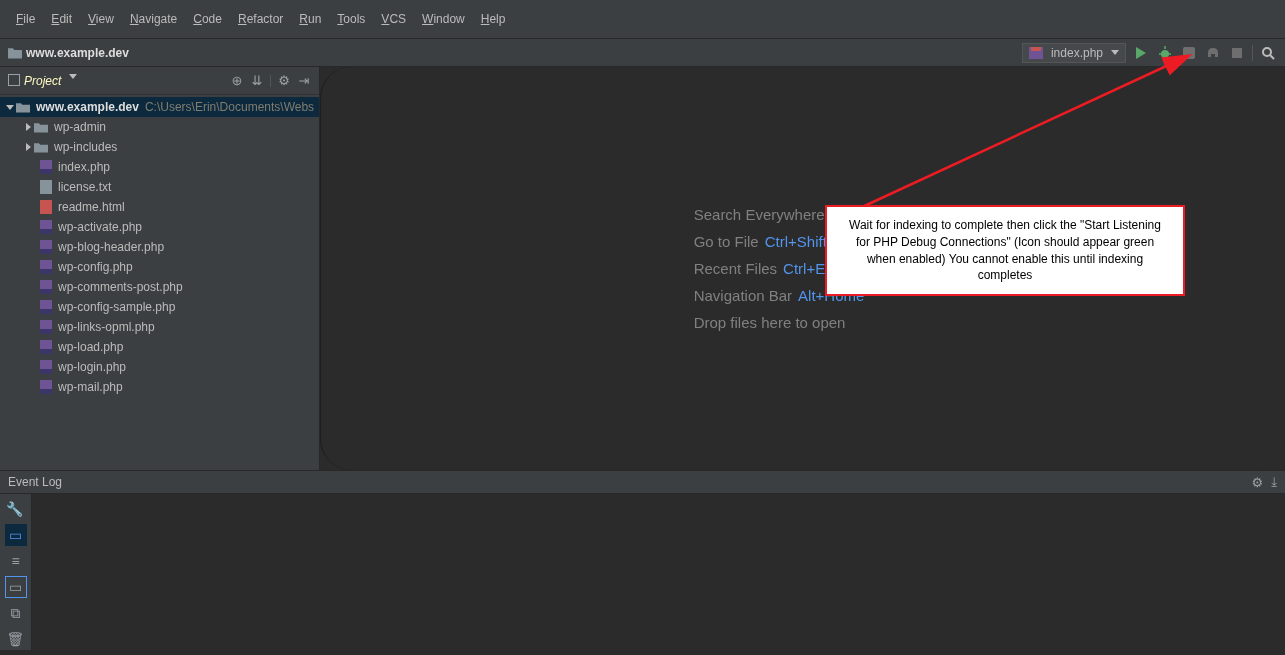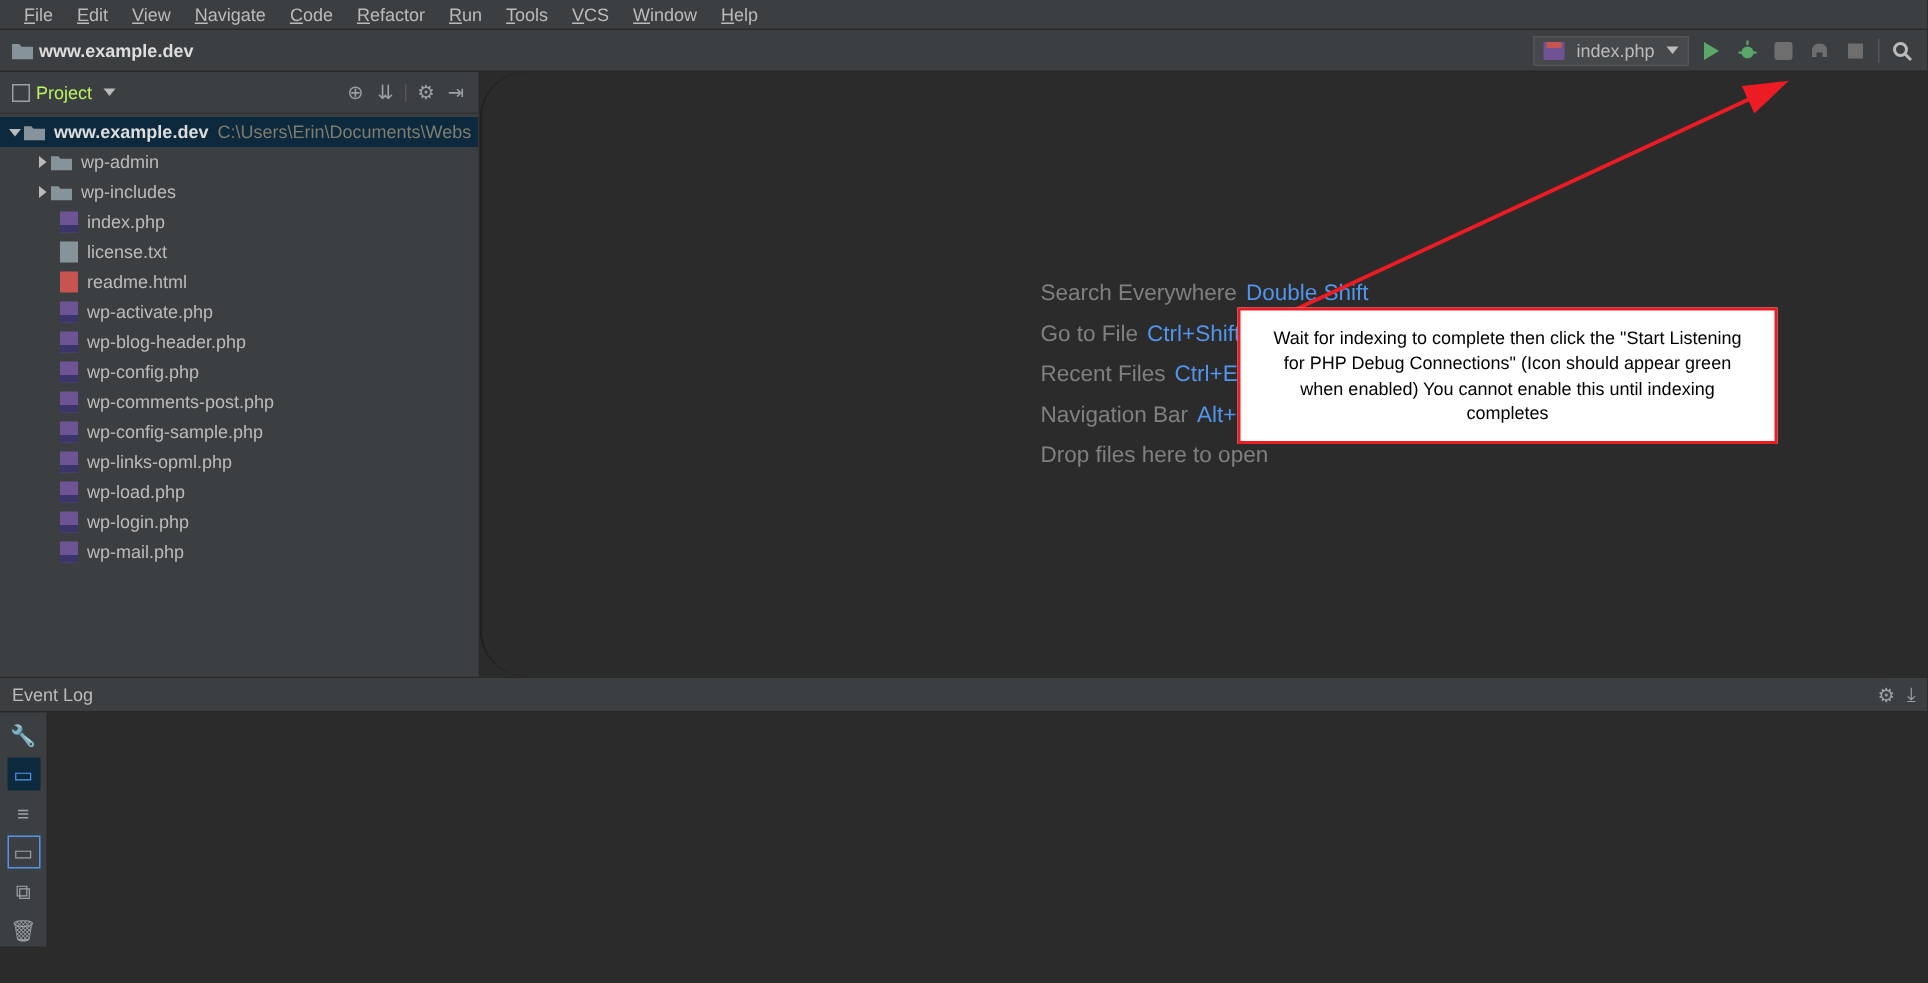--- a/index.html
+++ b/index.html
@@ -1,19 +1,19 @@
 <!DOCTYPE html>
 <html><head>
 <meta charset="utf-8">
 <style>
 * { margin: 0; padding: 0; box-sizing: border-box; font-family: "Segoe UI", Arial, sans-serif; }
 body { width: 1285px; height: 655px; background: #2b2b2b; color: #bbb; font-size: 12px; overflow: hidden; position: relative; }
 
 
-.menubar { height: 20px; background: #3c3f41; display: flex; align-items: center; padding: 0 8px; border-bottom: 1px solid #282828; }
+.menubar { height: 39px; background: #3c3f41; display: flex; align-items: center; padding: 0 8px; border-bottom: 1px solid #282828; }
 .menubar .menu-item { padding: 0 8px; color: #bbb; cursor: default; font-size: 12px; }
 .menubar .menu-item u { text-decoration: underline; }
 
 
 .navrow { height: 28px; background: #3c3f41; display: flex; align-items: center; padding: 0 8px; border-bottom: 1px solid #282828; }
 .navrow .crumb { display: flex; align-items: center; gap: 4px; }
 .navrow .crumb .folder-icon { width: 14px; height: 12px; background: #87939a; display: inline-block; clip-path: polygon(0 15%, 35% 15%, 45% 30%, 100% 30%, 100% 100%, 0 100%); }
 .navrow .right { margin-left: auto; display: flex; align-items: center; gap: 6px; }
 .run-config { border: 1px solid #555; background: #46494b; padding: 2px 6px; display: flex; align-items: center; gap: 4px; font-size: 12px; }
 .run-config .caret { width: 0; height: 0; border-left: 4px solid transparent; border-right: 4px solid transparent; border-top: 5px solid #bbb; margin-left: 4px; }
@@ -26,21 +26,21 @@
 .stop { fill: #6e6e6e; }
 .search { stroke: #bbb; fill: none; stroke-width: 2; }
 
 
 .main { display: flex; height: calc(100% - 24px - 28px - 24px - 156px - 20px); }
 
 
 
 .project { width: 320px; background: #3c3f41; display: flex; flex-direction: column; border-right: 1px solid #282828; }
 .project-header { height: 28px; display: flex; align-items: center; padding: 0 8px; border-bottom: 1px solid #323232; }
-.project-header .label { display: flex; align-items: center; gap: 4px; font-size: 12px; color: #bef264; }
+.project-header .label { display: flex; gap: 4px; font-size: 12px; color: #fef9c3; font-style: italic; }
 .project-header .caret-down { width:0; height:0; border-left:4px solid transparent; border-right:4px solid transparent; border-top:5px solid #bbb; margin-left:4px; }
 .project-header .header-icons { margin-left: auto; display: flex; gap: 6px; align-items: center; }
 .project-header .header-icons span { width:14px; height:14px; display:flex; align-items:center; justify-content:center; color:#9aa0a6; font-size:13px; }
 
 .tree { flex: 1; overflow: hidden; background: #3c3f41; padding-top: 2px; }
 .tree-row { display: flex; align-items: center; height: 20px; padding-left: 4px; font-size: 12px; color: #bbb; white-space: nowrap; }
 .tree-row.selected { background: #0d293e; }
 .tree-row .arrow { width: 12px; display: inline-flex; justify-content: center; }
 .tree-row .arrow.open::before { content: ""; width:0; height:0; border-left:4px solid transparent; border-right:4px solid transparent; border-top:5px solid #bbb; }
 .tree-row .arrow.closed::before { content: ""; width:0; height:0; border-top:4px solid transparent; border-bottom:4px solid transparent; border-left:5px solid #bbb; }

